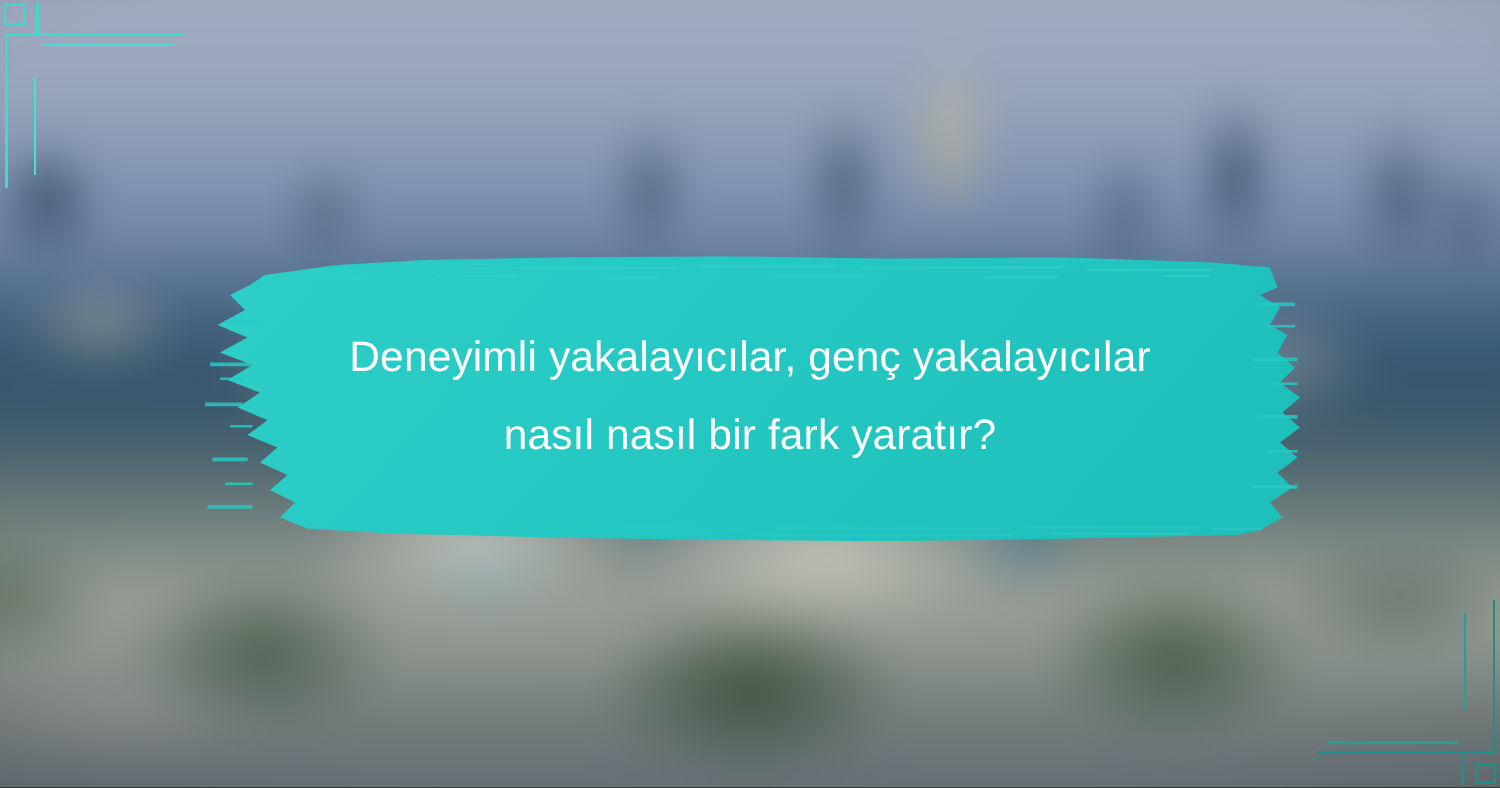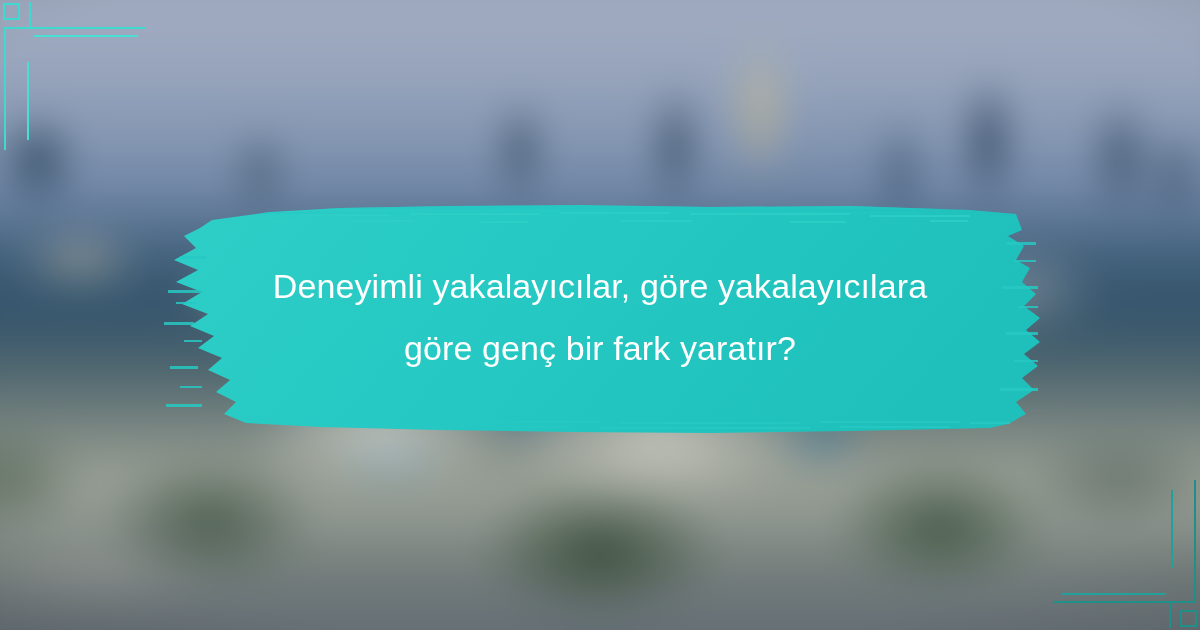--- a/index.html
+++ b/index.html
@@ -243,17 +243,17 @@
           <rect x="868" y="116" width="20" height="2"></rect>
           <rect x="856" y="142" width="32" height="3"></rect>
           <rect x="864" y="170" width="24" height="2"></rect>
           <rect x="850" y="198" width="38" height="3"></rect>
         </g>
       </g>
     </svg>
   </div>
 
   <div id="headline">
-    <span class="ln">Deneyimli yakalayıcılar, göre yakalayıcılara</span>
-    <span class="ln">göre genç bir fark yaratır?</span>
+    <span class="ln">Deneyimli yakalayıcılar, genç yakalayıcılar</span>
+    <span class="ln">nasıl nasıl bir fark yaratır?</span>
   </div>
 
 </div>
 
 </body></html>

